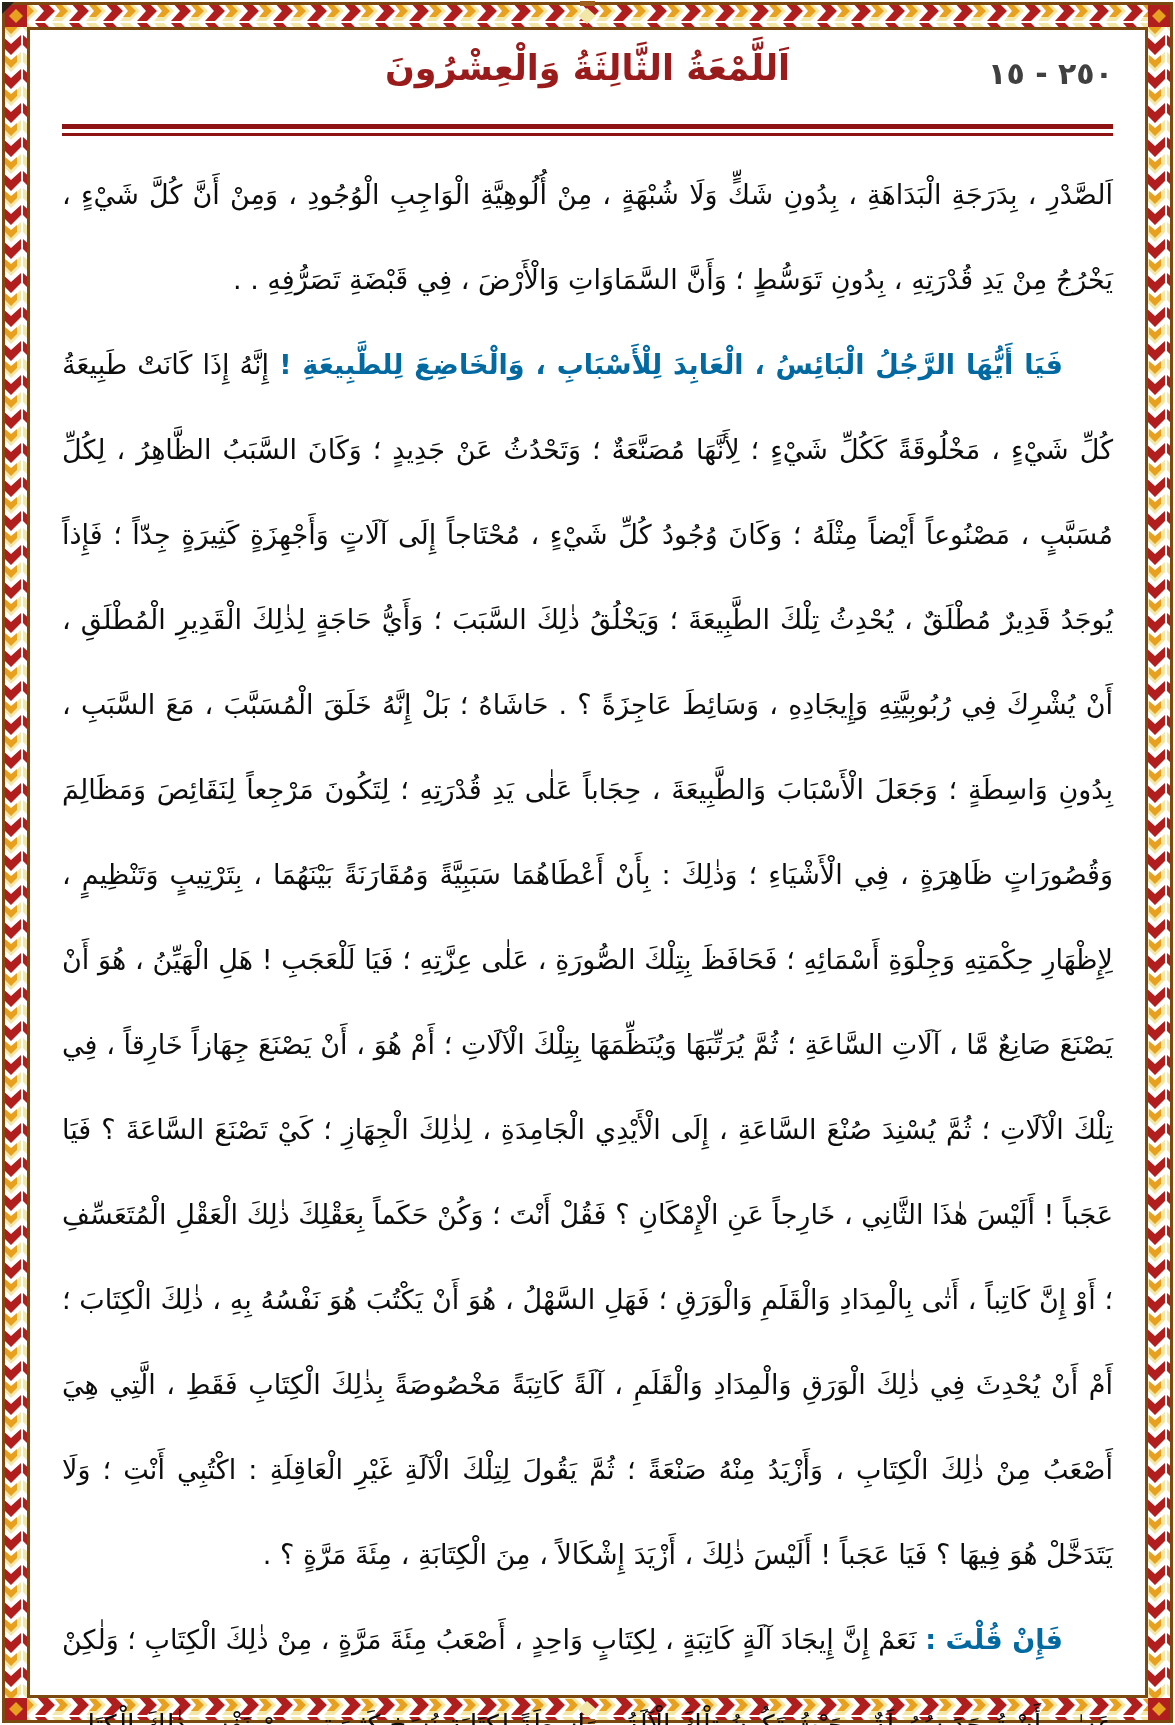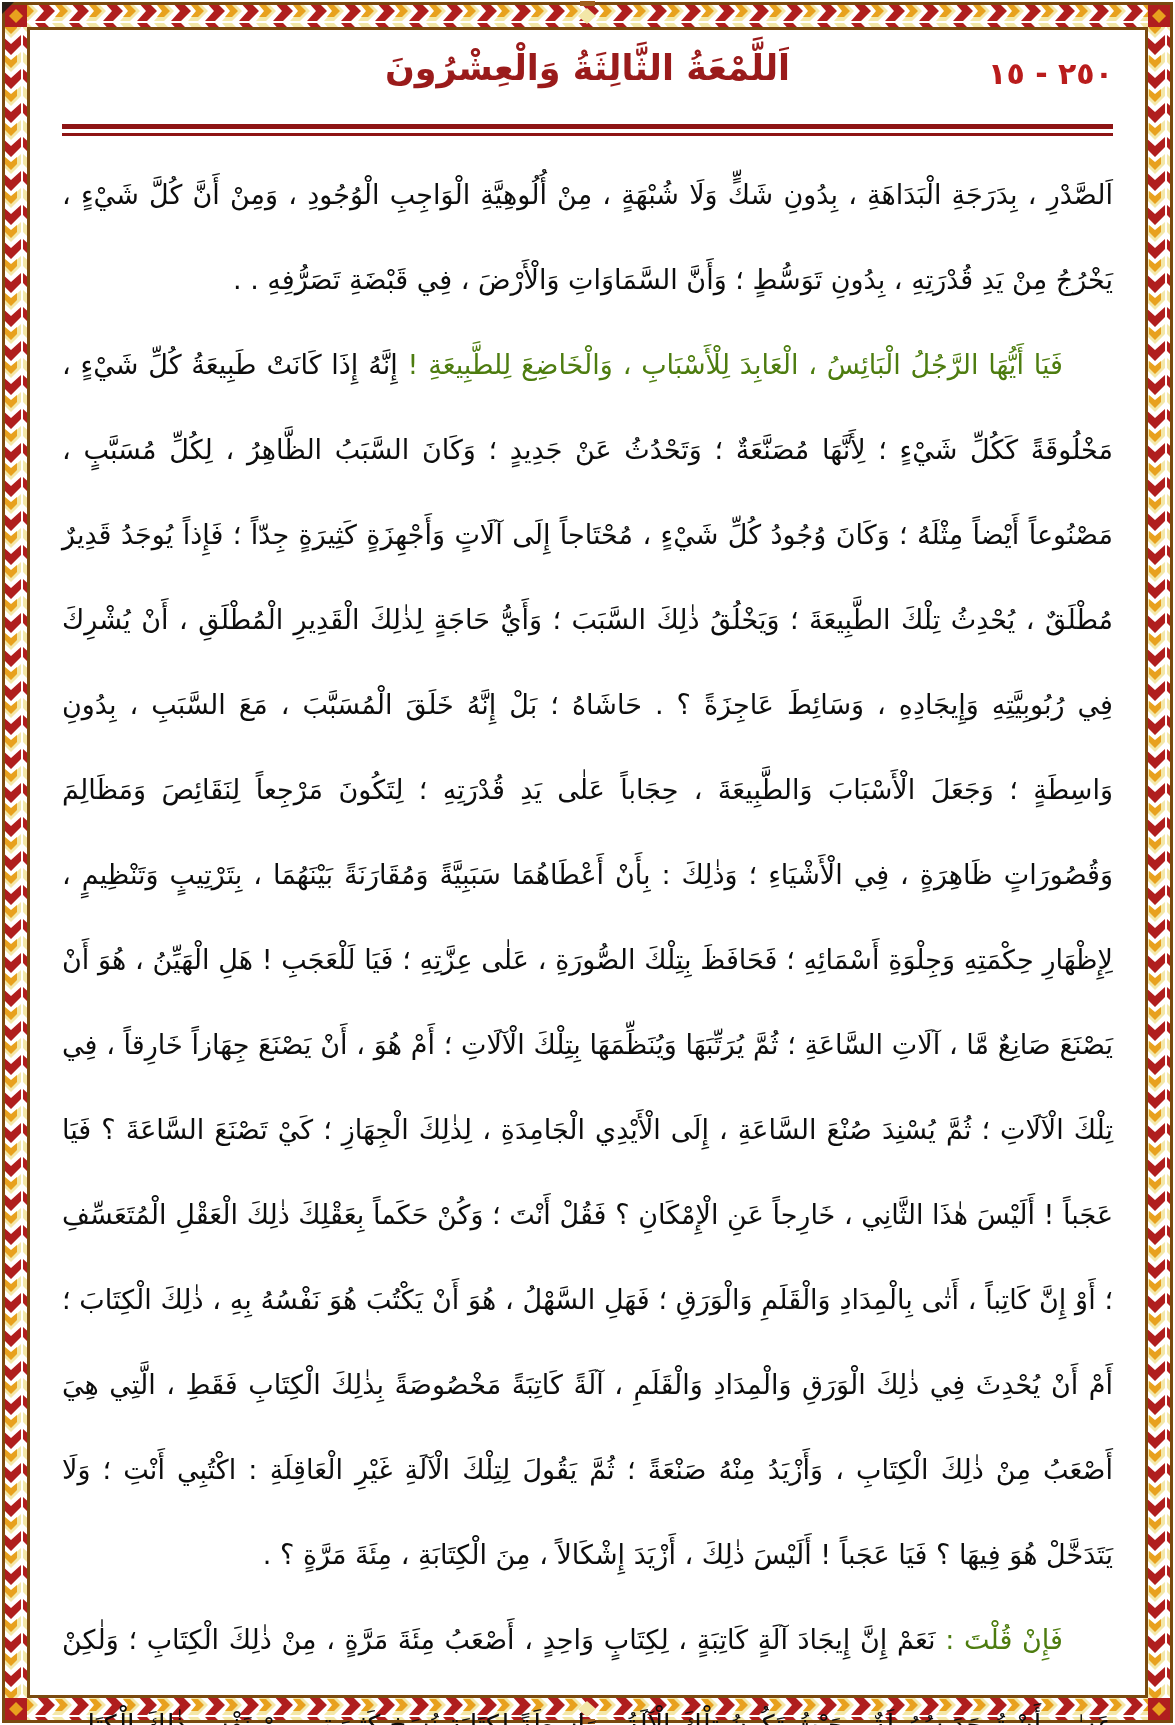--- a/index.html
+++ b/index.html
@@ -20,21 +20,21 @@
     bottom:45px;
     direction:rtl;
   }
   .header{position:relative;height:72px;}
   .page-number{
     position:absolute;
     right:0;
     top:16px;
     font-size:30px;
     font-weight:bold;
-    color:#b91c1c;
+    color:#404040;
     letter-spacing:2px;
   }
   .title{
     margin:0;
     padding-top:8px;
     text-align:center;
     font-size:35px;
     font-weight:bold;
     color:#9a1b1b;
   }
@@ -43,21 +43,21 @@
   .rule-thin{height:3px;background:#8e1414;margin-top:4px;}
   .body-text{
     margin-top:16px;
     font-size:27px;
     line-height:85px;
     color:#0d0d0d;
     text-align:justify;
   }
   .body-text p{margin:0;padding:0;}
   .body-text p.indent{text-indent:50px;}
-  .seg-red{color:#4d7c0f;font-weight:normal;}
+  .seg-red{color:#0369a1;font-weight:bold;}
   .seg-black{color:#0d0d0d;}
 </style>
 </head>
 <body>
 
 <div class="page">
 
   <svg class="frame" width="1175" height="1725" viewBox="0 0 1175 1725" aria-hidden="true">
     <defs>
       <pattern id="chainH" width="34" height="22" patternUnits="userSpaceOnUse">

